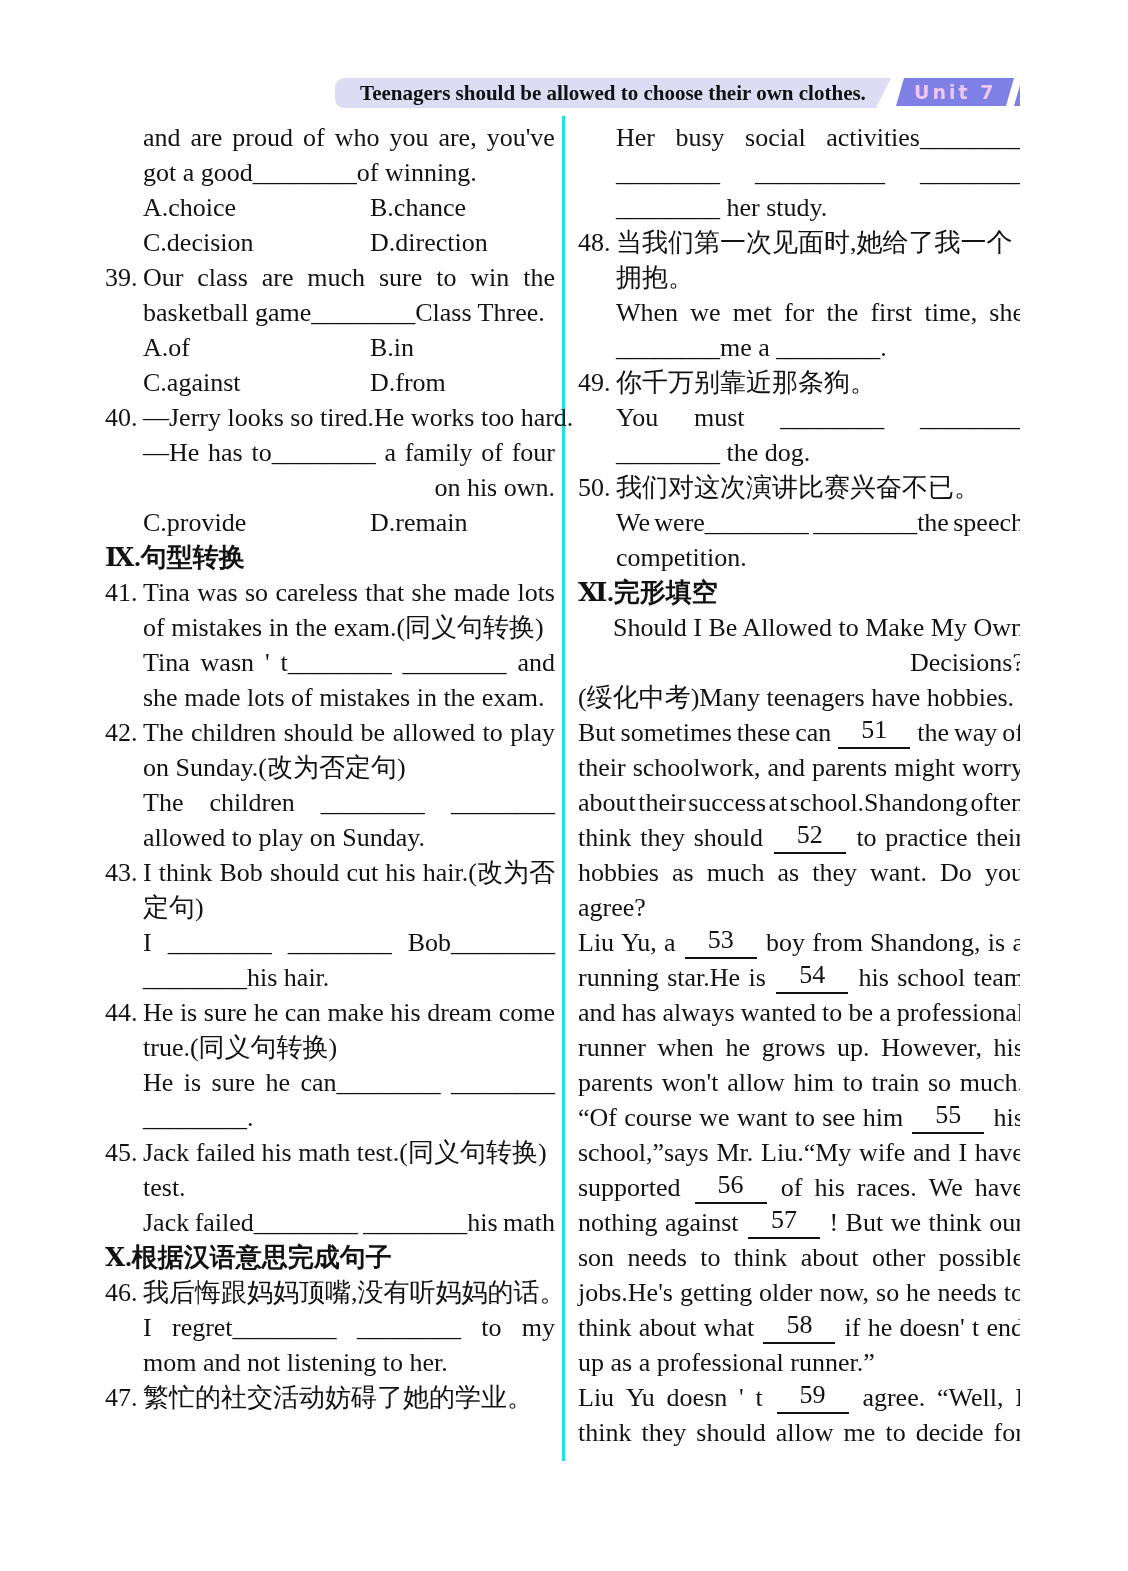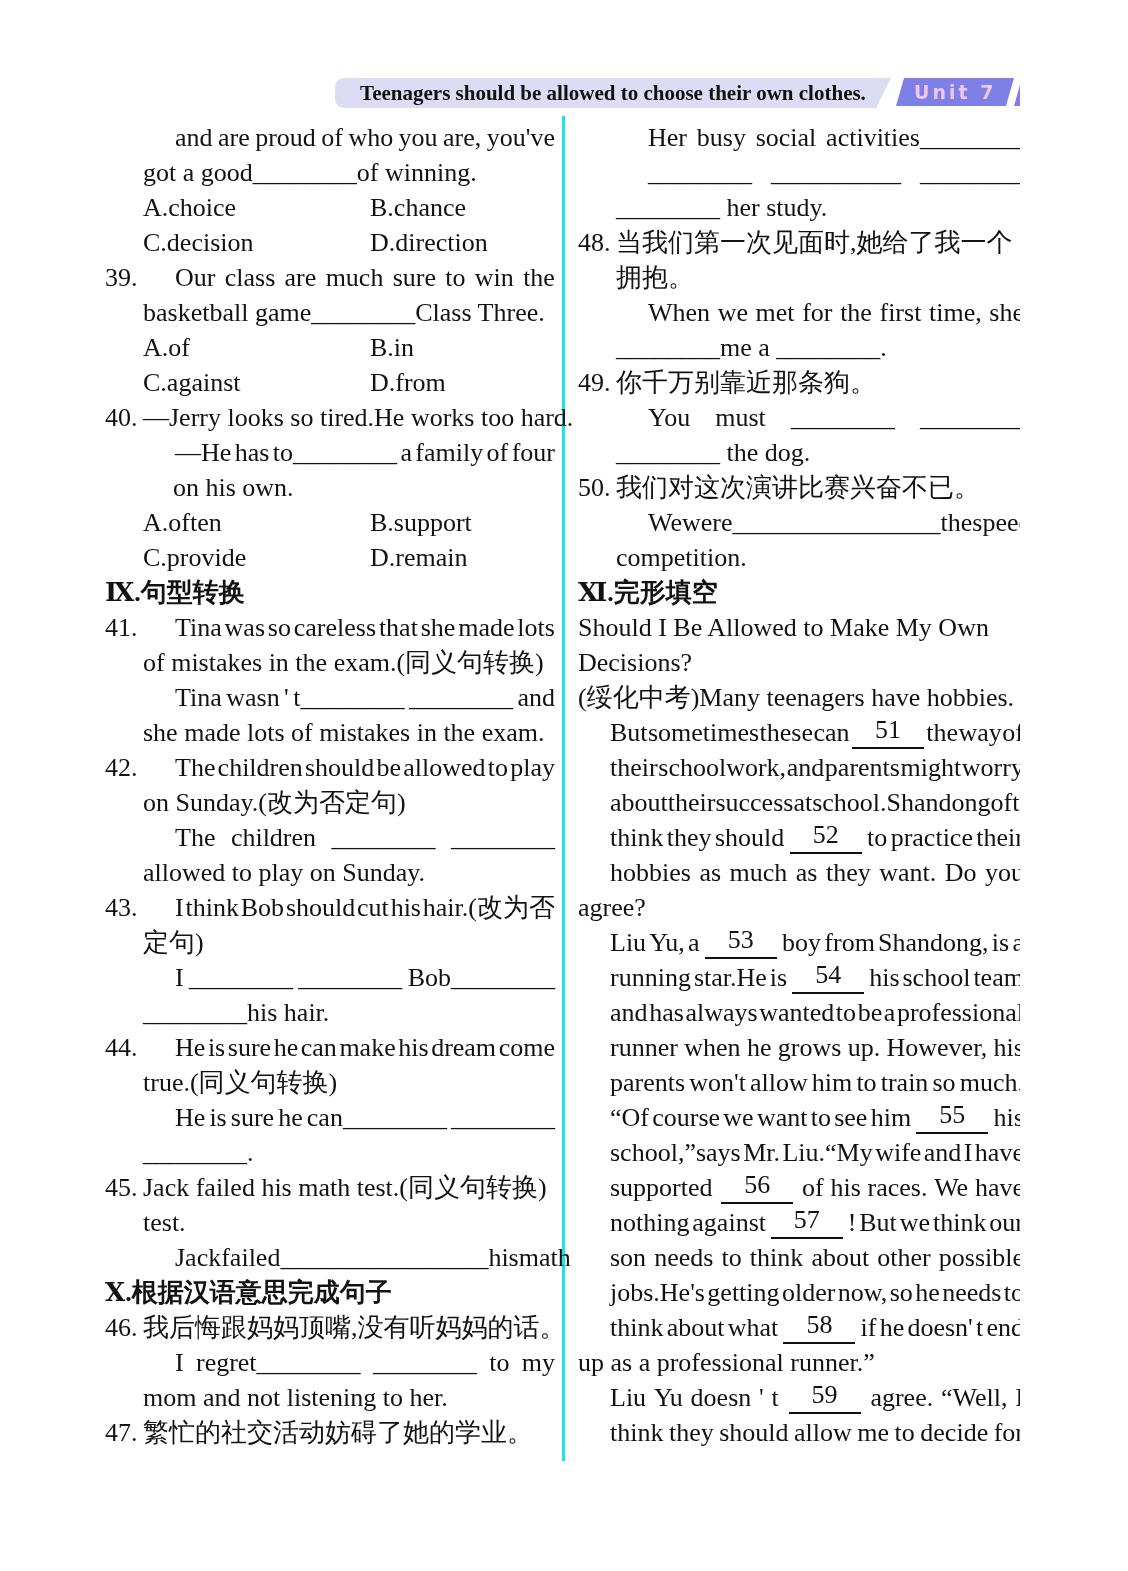--- a/index.html
+++ b/index.html
@@ -31,26 +31,26 @@
     background:#7e80e6;transform:skewX(-16deg);
   }
   
   .divider{position:absolute;left:562px;top:116px;width:3px;height:1345px;background:#1fe1e6;}
   
   .col{position:absolute;top:120px;}
   #col-left{left:105px;width:450px;}
   #col-right{left:578px;width:446px;}
   .line{position:relative;line-height:35px;min-height:35px;white-space:nowrap;}
   .hang{padding-left:38px;}
-  .ind2{padding-left:68px;}
+  .ind2{padding-left:68px;text-align:right;}
   .qnum{position:absolute;left:0;top:0;font-weight:normal;}
   .heading{font-weight:bold;}
-  .center{text-align:left;}
+  .center{text-align:right;}
   .txt{display:block;}
-  .txt.just{display:flex;justify-content:space-between;margin-left:32px;}
+  .txt.just{display:flex;justify-content:space-between;}
   .txt.just span{flex:0 0 auto;}
   .numblank{
     display:inline-block;min-width:72px;text-align:center;
     border-bottom:2px solid #111;line-height:30px;height:32px;margin:0 2px;
   }
   .opt-a{display:inline-block;width:227px;}
 </style>
 </head>
 <body>
 
@@ -113,21 +113,20 @@
           <span>to________</span>
           <span>a</span>
           <span>family</span>
           <span>of</span>
           <span>four</span>
         </span>
       </div>
       <div class="line hang ind2">
         <span class="txt">on his own.</span>
       </div>
-      <div class="line hang"><span class="opt-a">A.often</span><span>B.support</span></div>
       <div class="line hang"><span class="opt-a">C.provide</span><span>D.remain</span></div>
       <div class="line heading">Ⅸ.句型转换</div>
       <div class="line hang">
         <span class="qnum">41.</span>
         <span class="txt just">
           <span>Tina</span>
           <span>was</span>
           <span>so</span>
           <span>careless</span>
           <span>that</span>

